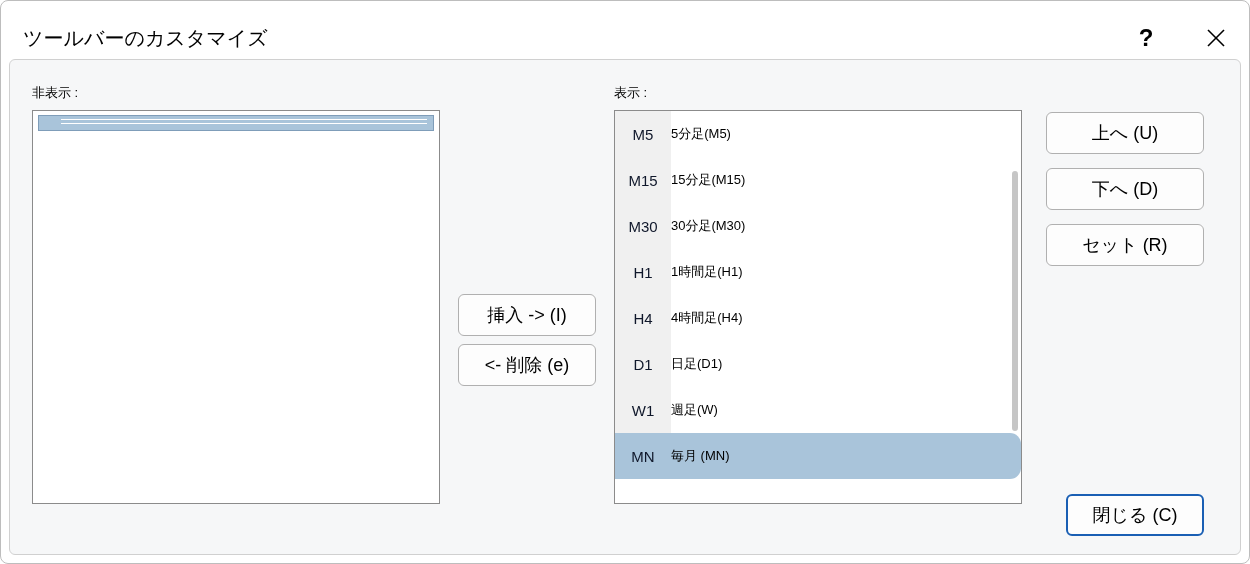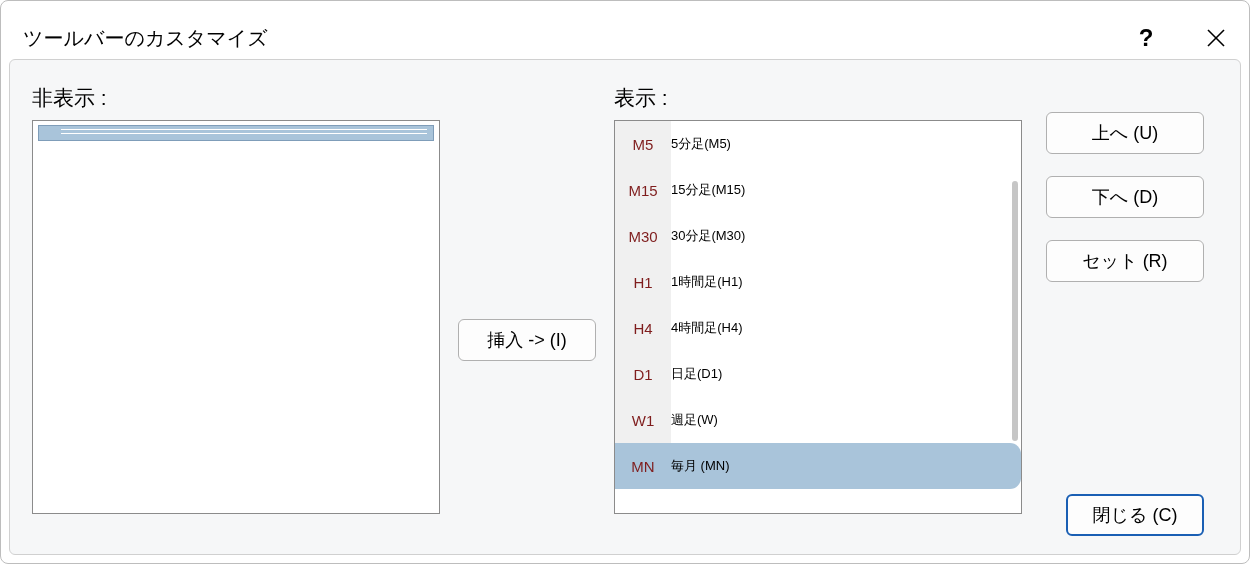--- a/index.html
+++ b/index.html
@@ -41,21 +41,21 @@
     border: 1px solid #d0d0d0;
     border-radius: 6px;
     margin: 0 8px 8px 8px;
     background: #f6f7f8;
     padding: 24px 22px 18px 22px;
     display: flex;
     gap: 18px;
   }
   .col { display: flex; flex-direction: column; }
   .label {
-    font-size: 21px;
+    font-size: 13px;
     margin-bottom: 8px;
   }
   .listbox {
     background: #fff;
     border: 1px solid #8b8b8b;
     width: 408px;
     height: 394px;
     overflow: hidden;
   }
   .listbox.right {
@@ -105,21 +105,21 @@
     display: flex; align-items: center;
     height: 46px;
     cursor: pointer;
     padding-right: 6px;
   }
   .item .code {
     width: 56px;
     text-align: center;
     font-family: "Segoe UI", Tahoma, sans-serif;
     font-size: 15px;
-    color: #7f1d1d;
+    color: #0f172a;
     background: #f0f0f0;
     align-self: stretch;
     display:flex; align-items:center; justify-content:center;
     border-right: 0;
   }
   .item .text {
     padding-left: 0;
     font-size: 13px;
   }
   .item.selected {
@@ -132,21 +132,21 @@
   .scroll-thumb {
     position: absolute;
     right: 3px;
     top: 60px;
     width: 6px;
     height: 260px;
     background: #c6c6c6;
     border-radius: 3px;
   }
   .side-col {
-    gap: 22px;
+    gap: 14px;
     align-items: stretch;
     padding-top: 28px;
     margin-left: 6px;
   }
   .side-col .spacer { flex: 1; }
   .close-row {
     margin-top: auto;
     display:flex;
     justify-content:flex-end;
     padding-left:20px;
@@ -174,20 +174,21 @@
 
     <div class="col">
       <div class="label">非表示 :</div>
       <div class="listbox">
         <div class="hidden-selected"></div>
       </div>
     </div>
 
     <div class="col mid-col">
       <div class="btn">挿入 -&gt; (I)</div>
+      <div class="btn">&lt;- 削除 (e)</div>
     </div>
 
     <div class="col">
       <div class="label">表示 :</div>
       <div class="listbox right">
         <div class="right-list" id="shown-list">
             <div class="item">
               <div class="code">M5</div>
               <div class="text">5分足(M5)</div>
             </div>

